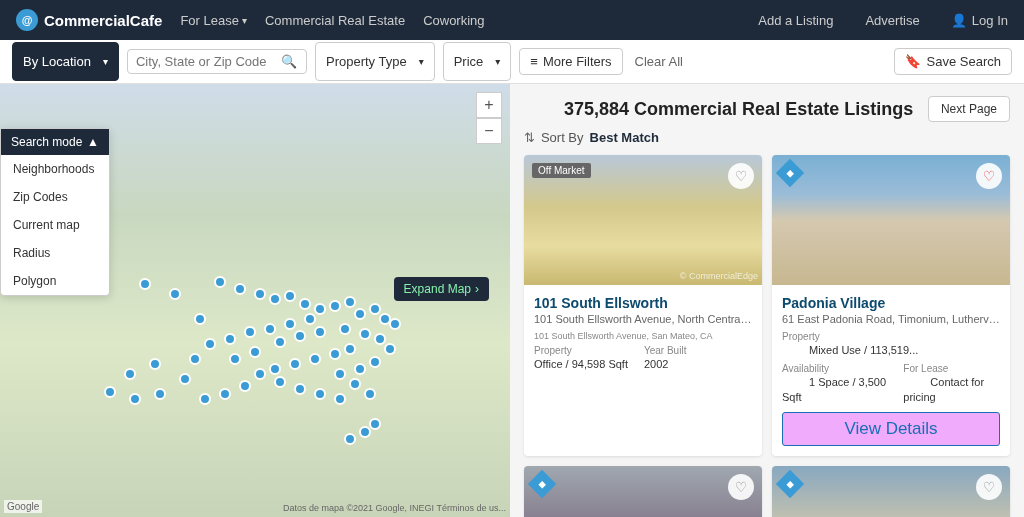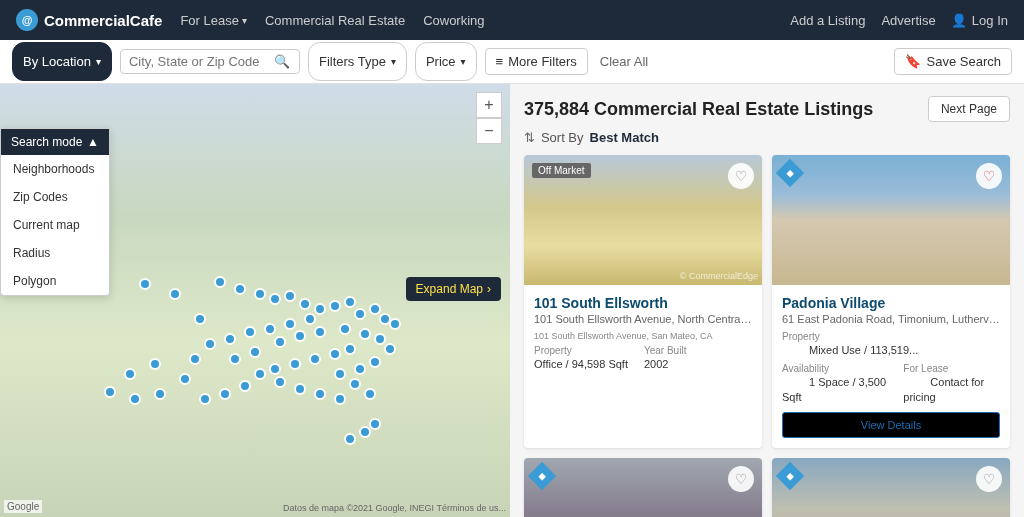--- a/index.html
+++ b/index.html
@@ -13,39 +13,39 @@
       align-items: center;
       padding: 0 16px;
       color: #fff;
       justify-content: space-between;
     }
     .top-nav-left { display: flex; align-items: center; gap: 18px; }
     .logo { display: flex; align-items: center; gap: 6px; font-weight: bold; font-size: 15px; color: #fff; }
     .logo-icon { width: 22px; height: 22px; background: #3a9bd5; border-radius: 50%; display: flex; align-items: center; justify-content: center; font-size: 11px; font-weight: bold; }
     .nav-item { font-size: 13px; color: #ccc; cursor: pointer; display: flex; align-items: center; gap: 3px; }
     .nav-item .chevron { font-size: 10px; }
-    .top-nav-right { display: flex; align-items: center; gap: 16px; }
+    .top-nav-right { display: flex; align-items: center; gap: 32px; }
     .nav-link { color: #ccc; font-size: 13px; cursor: pointer; }
     .login-btn { display: flex; align-items: center; gap: 4px; color: #ccc; font-size: 13px; cursor: pointer; }
 
     
     .filter-bar {
       background: #fff;
       height: 44px;
       display: flex;
       align-items: center;
       padding: 0 12px;
       gap: 8px;
       border-bottom: 1px solid #e0e0e0;
     }
     .filter-btn {
-      display: flex; align-items: center; gap: 5px;
+      display: flex; align-items: center; gap: 12px;
       padding: 11px 10px;
       border: 1px solid #ccc;
-      border-radius: 12px;
+      border-radius: 4px;
       background: #fff;
       cursor: pointer;
       font-size: 13px;
       color: #333;
     }
     .filter-btn.active { background: #1e2a3a; color: #fff; border-color: #1e2a3a; }
     .filter-btn .chevron { font-size: 10px; color: inherit; }
     .search-input-wrap {
       display: flex; align-items: center;
       border: 1px solid #ccc;
@@ -101,23 +101,23 @@
       display: flex; flex-direction: column;
     }
     .map-ctrl-btn {
       width: 26px; height: 26px;
       background: #fff; border: 1px solid #ccc;
       display: flex; align-items: center; justify-content: center;
       font-size: 16px; cursor: pointer; color: #555;
     }
     .expand-map-btn {
       position: absolute;
-      bottom: 50%; right: 9px;
+      bottom: 50%; right: 21px;
       background: #1e2a3a;
-      color: #fde047; padding: 5px 10px; border-radius: 4px;
+      color: #86efac; padding: 5px 10px; border-radius: 4px;
       font-size: 12px; cursor: pointer; display: flex; align-items: center; gap: 4px;
       white-space: nowrap;
     }
     .google-logo {
       position: absolute; bottom: 4px; left: 4px;
       font-size: 10px; color: #666; background: rgba(255,255,255,0.7); padding: 1px 3px;
     }
     .map-copy { position: absolute; bottom: 4px; right: 4px; font-size: 9px; color: #666; }
 
     
@@ -156,21 +156,21 @@
     .listings-panel {
       flex: 1;
       padding: 12px 14px;
       overflow-y: auto;
       background: #f5f5f5;
     }
     .listings-header {
       display: flex; align-items: center; justify-content: space-between;
       margin-bottom: 8px;
     }
-    .listings-count { font-size: 18px; font-weight: bold; color: #222; }
+    .listings-count { font-size: 18px; font-weight: bold; color: #222; margin-left: 40px; }
     .next-page-btn {
       padding: 5px 12px;
       background: #fff; border: 1px solid #ccc;
       border-radius: 4px; font-size: 12px; cursor: pointer; color: #333;
     }
     .sort-row { display: flex; align-items: center; gap: 6px; margin-bottom: 10px; }
     .sort-icon { color: #666; font-size: 13px; }
     .sort-label { font-size: 13px; color: #555; }
     .sort-value { font-size: 13px; color: #1e2a3a; font-weight: 600; cursor: pointer; }
 
@@ -221,22 +221,22 @@
     .card-address { font-size: 11px; color: #666; margin-bottom: 6px; white-space: nowrap; overflow: hidden; text-overflow: ellipsis; }
     .card-meta { display: flex; gap: 16px; margin-bottom: 4px; }
     .card-meta-item label { font-size: 10px; color: #888; display: block; }
     .card-meta-item span { font-size: 11px; color: #333; font-weight: 500; }
     .card-prop-row { display: flex; gap: 16px; margin-bottom: 6px; }
     .card-prop-item label { font-size: 10px; color: #888; display: block; }
     .card-prop-item span { font-size: 11px; color: #333; margin-left: 27px; }
     .card-avail-row { display: flex; gap: 16px; margin-bottom: 8px; }
     .card-btns { display: flex; gap: 6px; }
     .btn-view {
-      flex: 1; padding: 6px; background: #000000; border: 1px solid #1a6eb5;
-      color: #1a6eb5; border-radius: 3px; font-size: 11px; cursor: pointer; text-align: center;
+      flex: 1; padding: 6px; background: #f0abfc; border: 1px solid #1a6eb5;
+      color: #1a6eb5; border-radius: 3px; font-size: 17px; cursor: pointer; text-align: center;
     }
     .btn-contact {
       flex: 1; padding: 6px; background: #1e2a3a; border: 1px solid #1e2a3a;
       color: #fff; border-radius: 3px; font-size: 11px; cursor: pointer; text-align: center;
     }
 
     
     .img-building {
       background: linear-gradient(180deg, #b8c8d8 0%, #d4c88c 40%, #e8dca0 70%, #c8b870 100%);
     }
@@ -283,21 +283,21 @@
 <div class="filter-bar">
   <div class="filter-btn active">
     <span>By Location</span>
     <span class="chevron">▾</span>
   </div>
   <div class="search-input-wrap">
     <input type="text" placeholder="City, State or Zip Code" style="">
     <span>🔍</span>
   </div>
   <div class="filter-btn">
-    <span>Filters Type</span>
+    <span>Property Type</span>
     <span class="chevron">▾</span>
   </div>
   <div class="filter-btn">
     <span>Price</span>
     <span class="chevron">▾</span>
   </div>
   <div class="more-filters-btn">
     <span>≡</span>
     <span>More Filters</span>
   </div>

